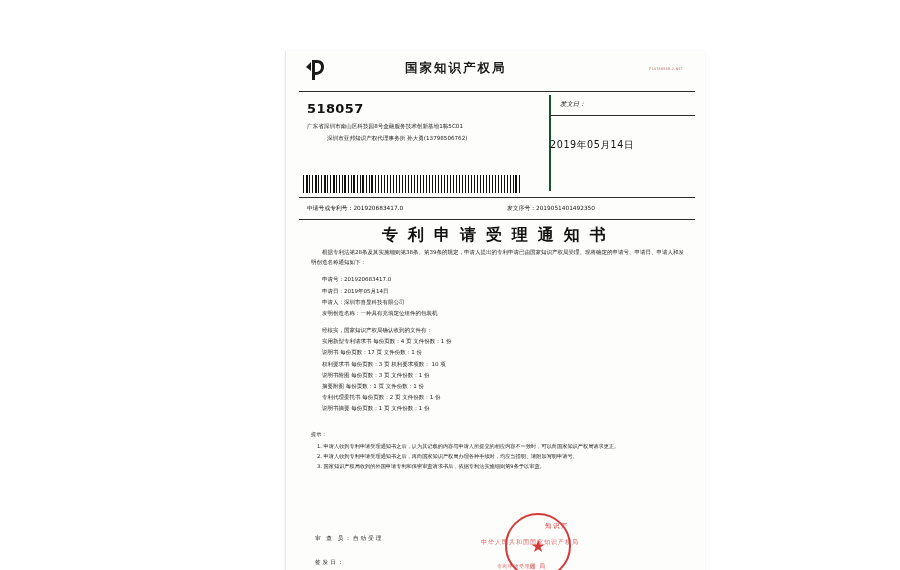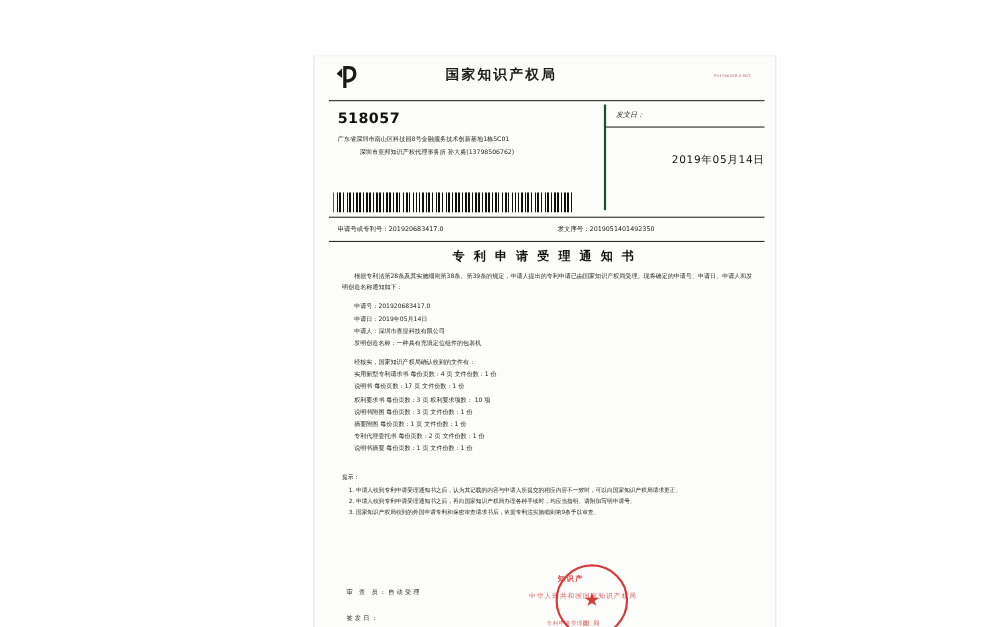--- a/index.html
+++ b/index.html
@@ -154,21 +154,21 @@
     left: 0;
     right: 0;
     top: 20px;
     border-top: 1px solid #2b2b2b;
   }
   .date-value {
     position: absolute;
     left: 0;
     right: 0;
     top: 44px;
-    text-align: right;
+    text-align: left;
     font-size: 9.6px;
     color: #111;
     letter-spacing: 0.6px;
   }
 
   .rule2 {
     position: absolute;
     left: 14px;
     right: 10px;
     top: 146px;
@@ -206,21 +206,21 @@
     top: 168px;
     border-top: 1.6px solid #2b2b2b;
   }
 
   
   .doc-title {
     position: absolute;
     left: 0; right: 0;
     top: 174px;
     text-align: center;
-    font-size: 11px;
+    font-size: 16px;
     font-weight: bold;
     letter-spacing: 2.2px;
     color: #111;
   }
 
   
   .body {
     position: absolute;
     left: 26px;
     right: 18px;
@@ -282,23 +282,23 @@
     top: 50%;
     transform: translate(-50%,-50%);
     font-size: 17px;
     line-height: 1;
     color: #cf2222;
   }
   .seal .arc-top {
     position: absolute;
     left: 0; right: 0;
     top: 7px;
-    text-align: left;
+    text-align: right;
     font-size: 6.5px;
-    font-weight: bold;
+    font-weight: normal;
     letter-spacing: 1.5px;
   }
   .seal .arc-bottom {
     position: absolute;
     left: 0; right: 0;
     bottom: 6px;
     text-align: center;
     font-size: 5.6px;
     letter-spacing: 1px;
   }

